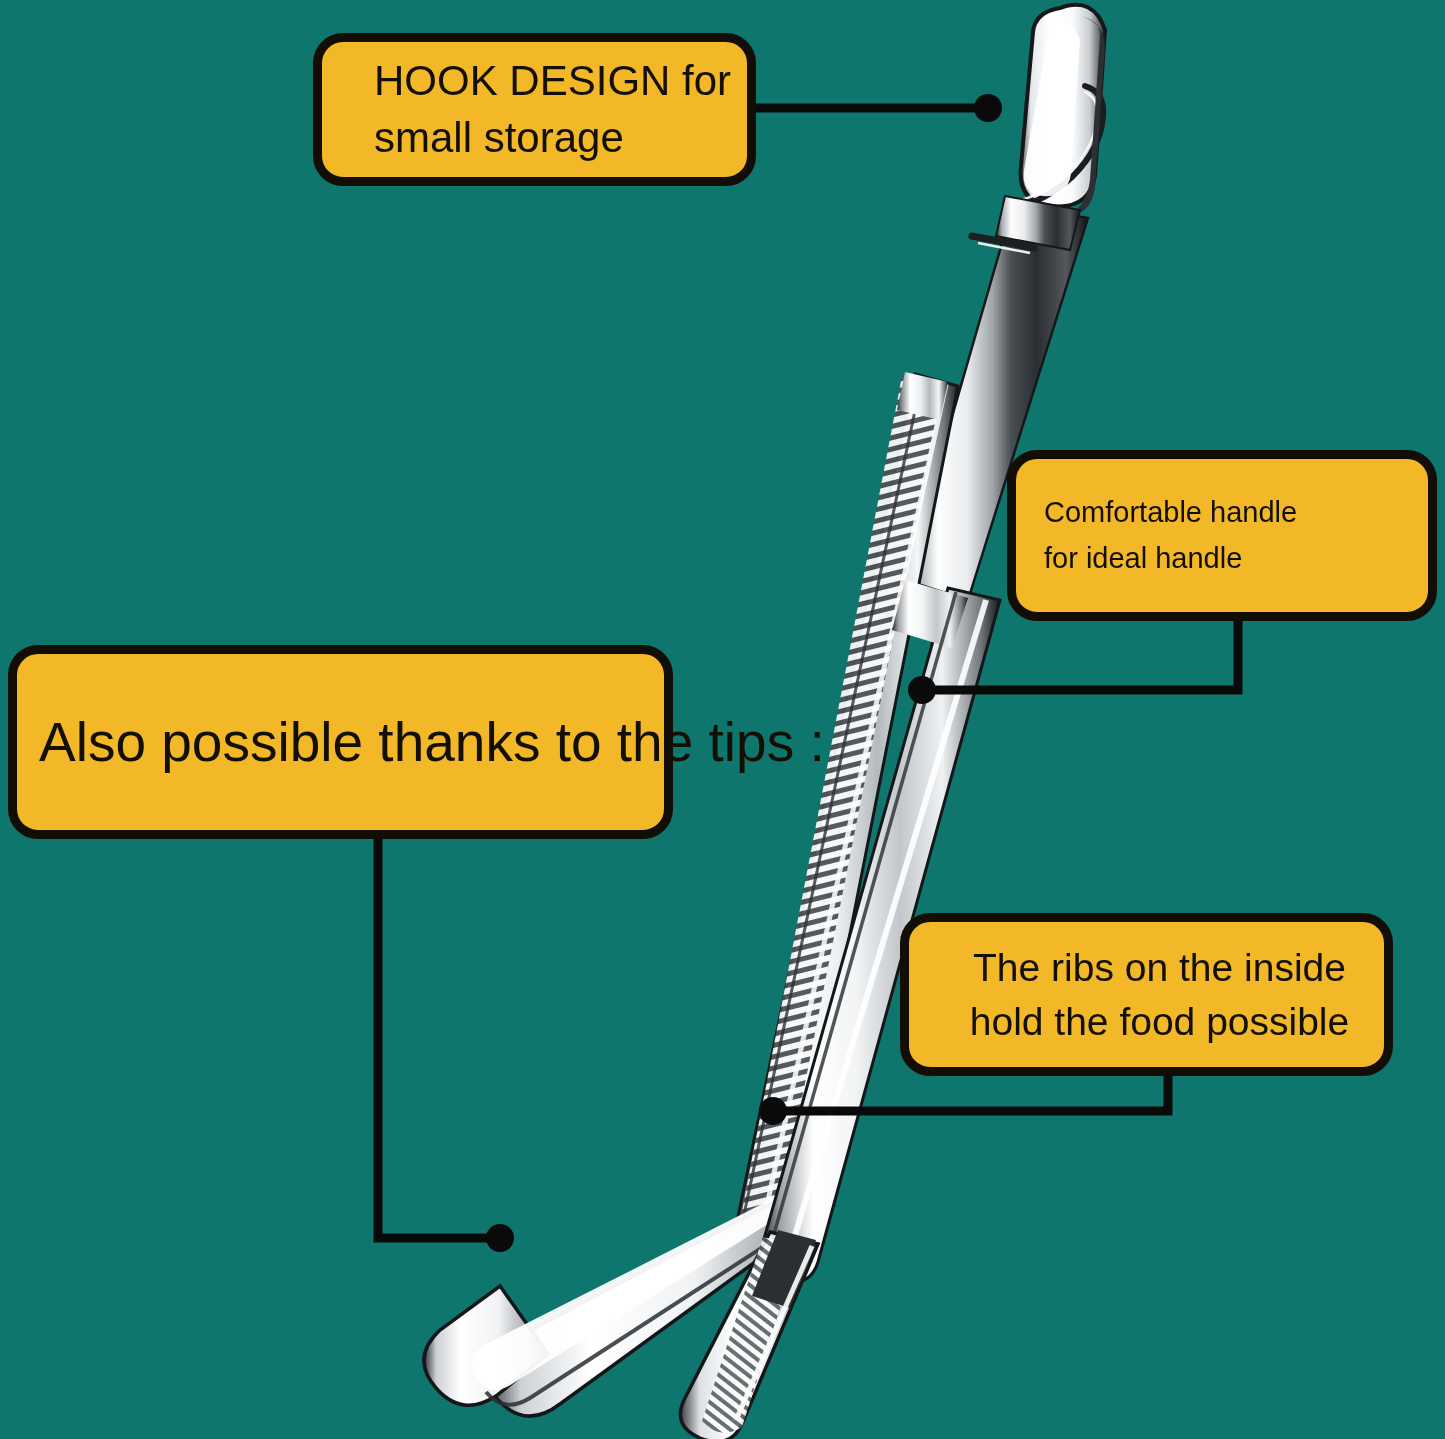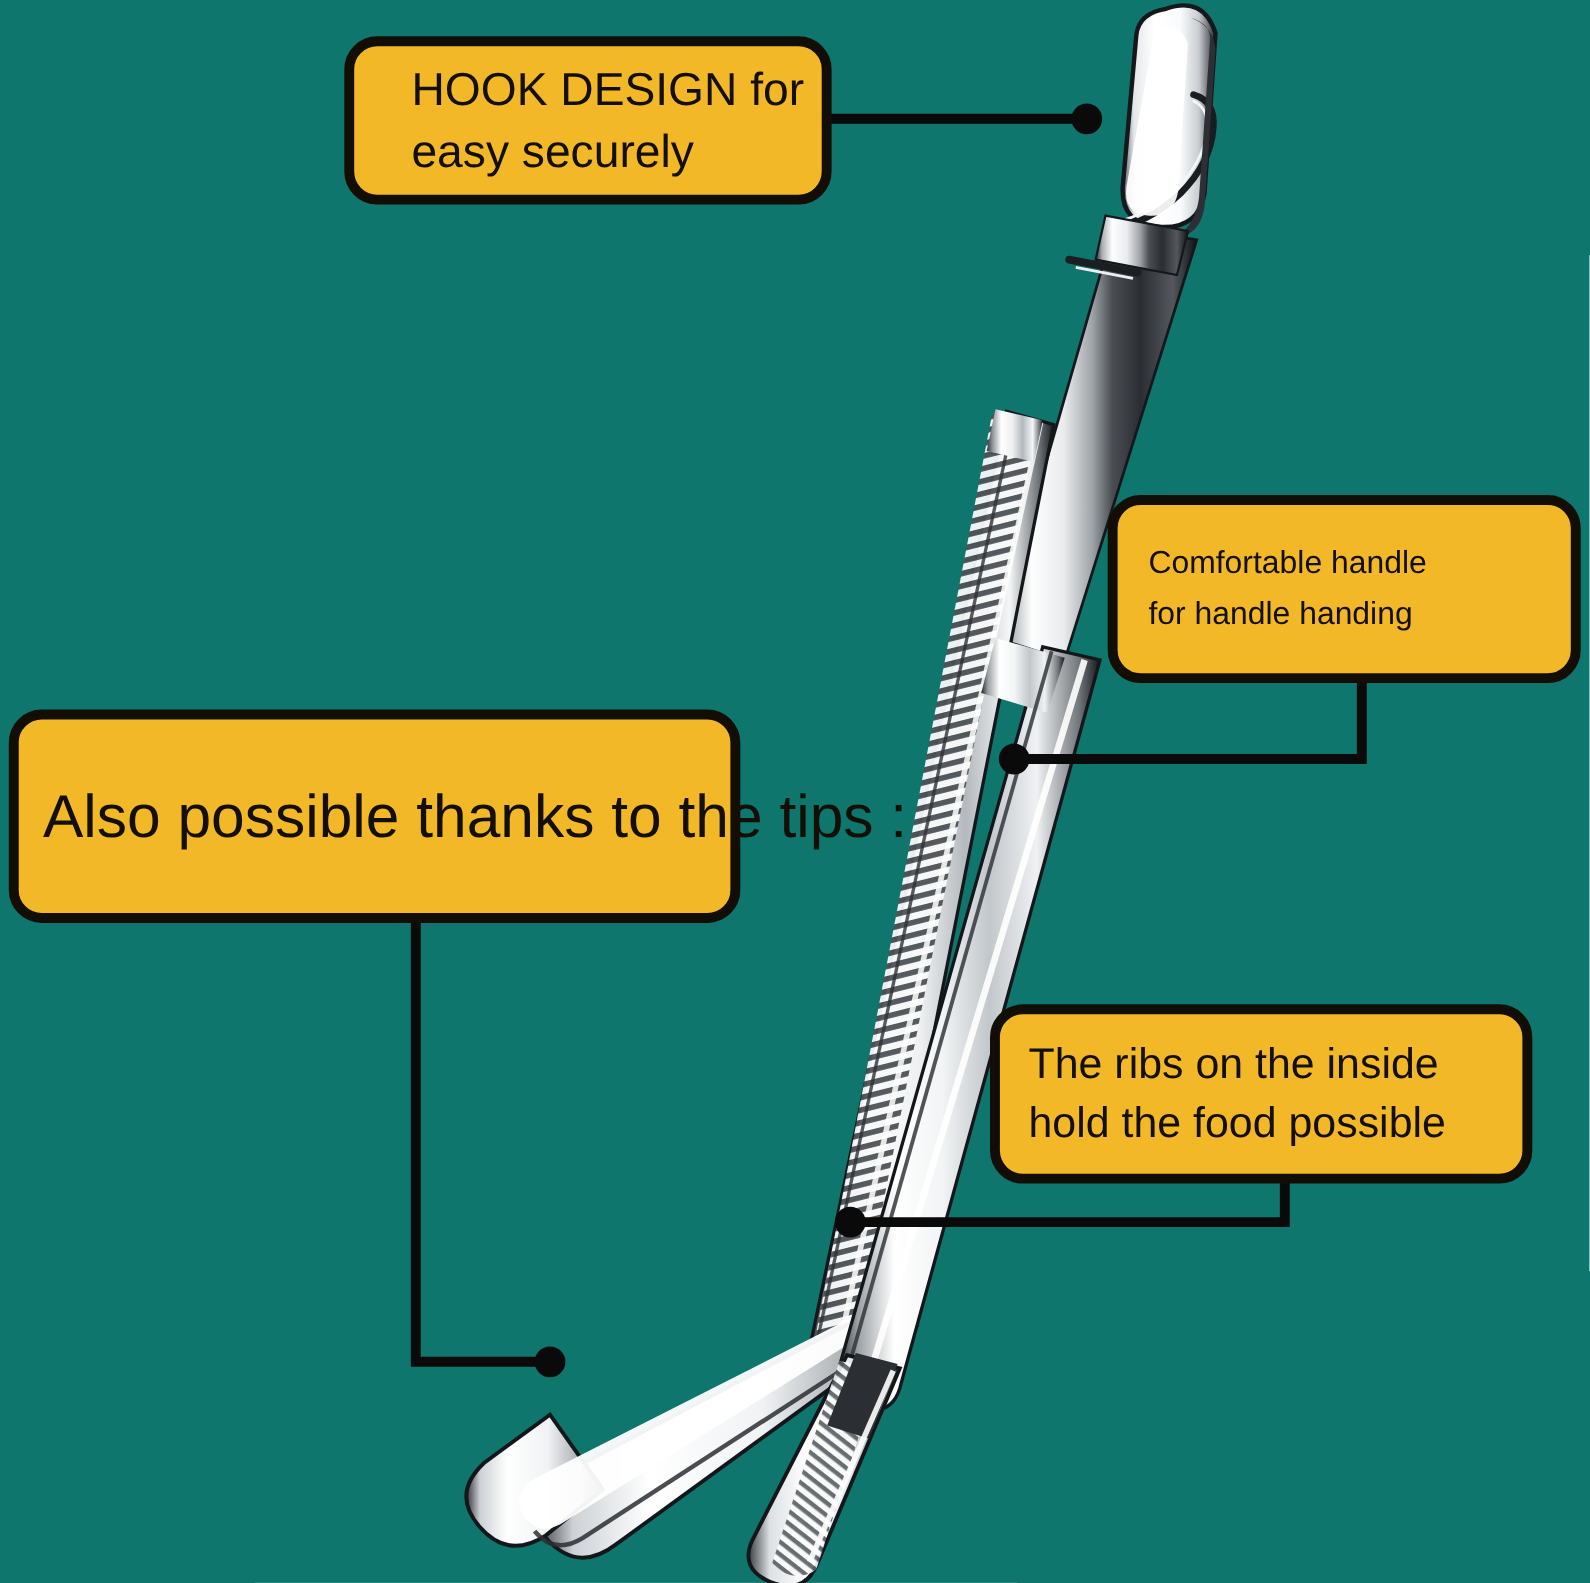--- a/index.html
+++ b/index.html
@@ -64,20 +64,21 @@
     padding: 0 0 0 22px;
     font-size: 55px;
   }
   #callout-small-roasts .line { margin: 10px 0; }
   
   #callout-ribs-inside {
     left: 900px; top: 913px;
     width: 493px; height: 163px;
     padding: 0 0 0 26px;
     font-size: 39px;
+    text-align: center;
   }
   #callout-ribs-inside .line { margin: 7px 0; }
 </style>
 </head>
 <body>
 
 <div id="stage">
 
   <svg id="product-svg" viewBox="0 0 1445 1439">
     <defs>
@@ -237,26 +238,26 @@
 
       <g>
         <polyline points="1168,1073 1168,1111 778,1111" fill="none"></polyline>
         <circle cx="773" cy="1111" r="14" stroke="none"></circle>
       </g>
     </g>
   </svg>
 
   <div class="callout" id="callout-hook-design">
     <span class="line">HOOK DESIGN for</span>
-    <span class="line">easy securely</span>
+    <span class="line">small storage</span>
   </div>
 
   <div class="callout" id="callout-comfortable-handle">
     <span class="line">Comfortable handle</span>
-    <span class="line">for handle handing</span>
+    <span class="line">for ideal handle</span>
   </div>
 
   <div class="callout" id="callout-small-roasts">
     <span class="line">Also possible thanks to the tips :</span>
   </div>
 
   <div class="callout" id="callout-ribs-inside">
     <span class="line">The ribs on the inside</span>
     <span class="line">hold the food possible</span>
   </div>

